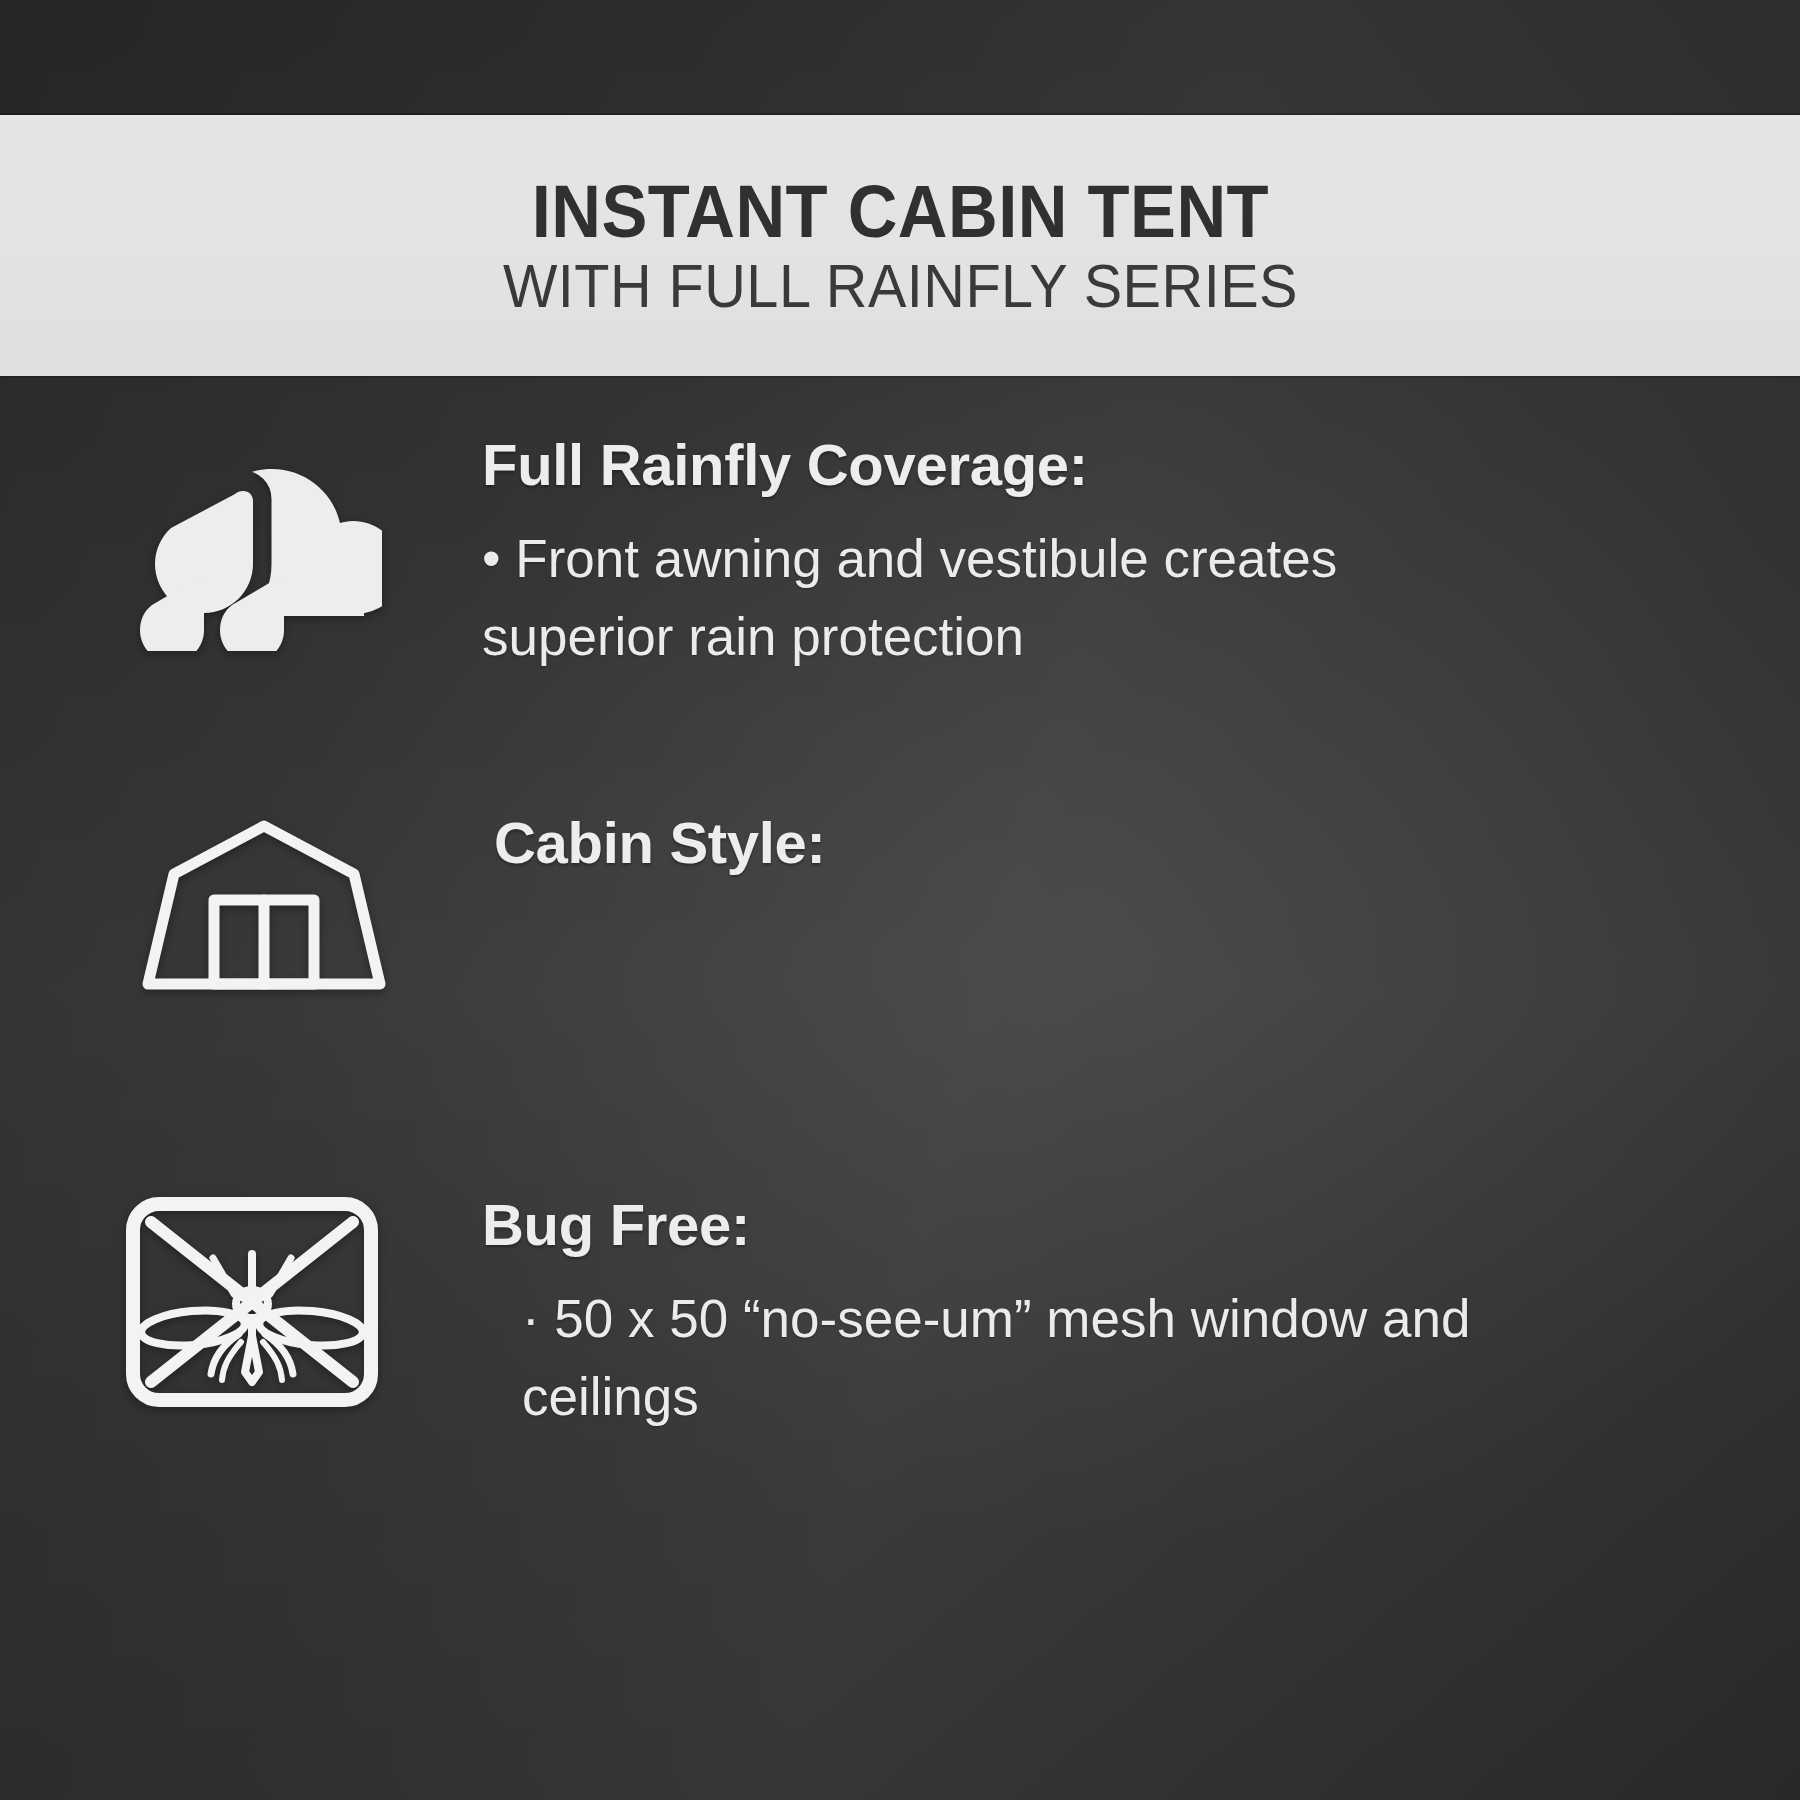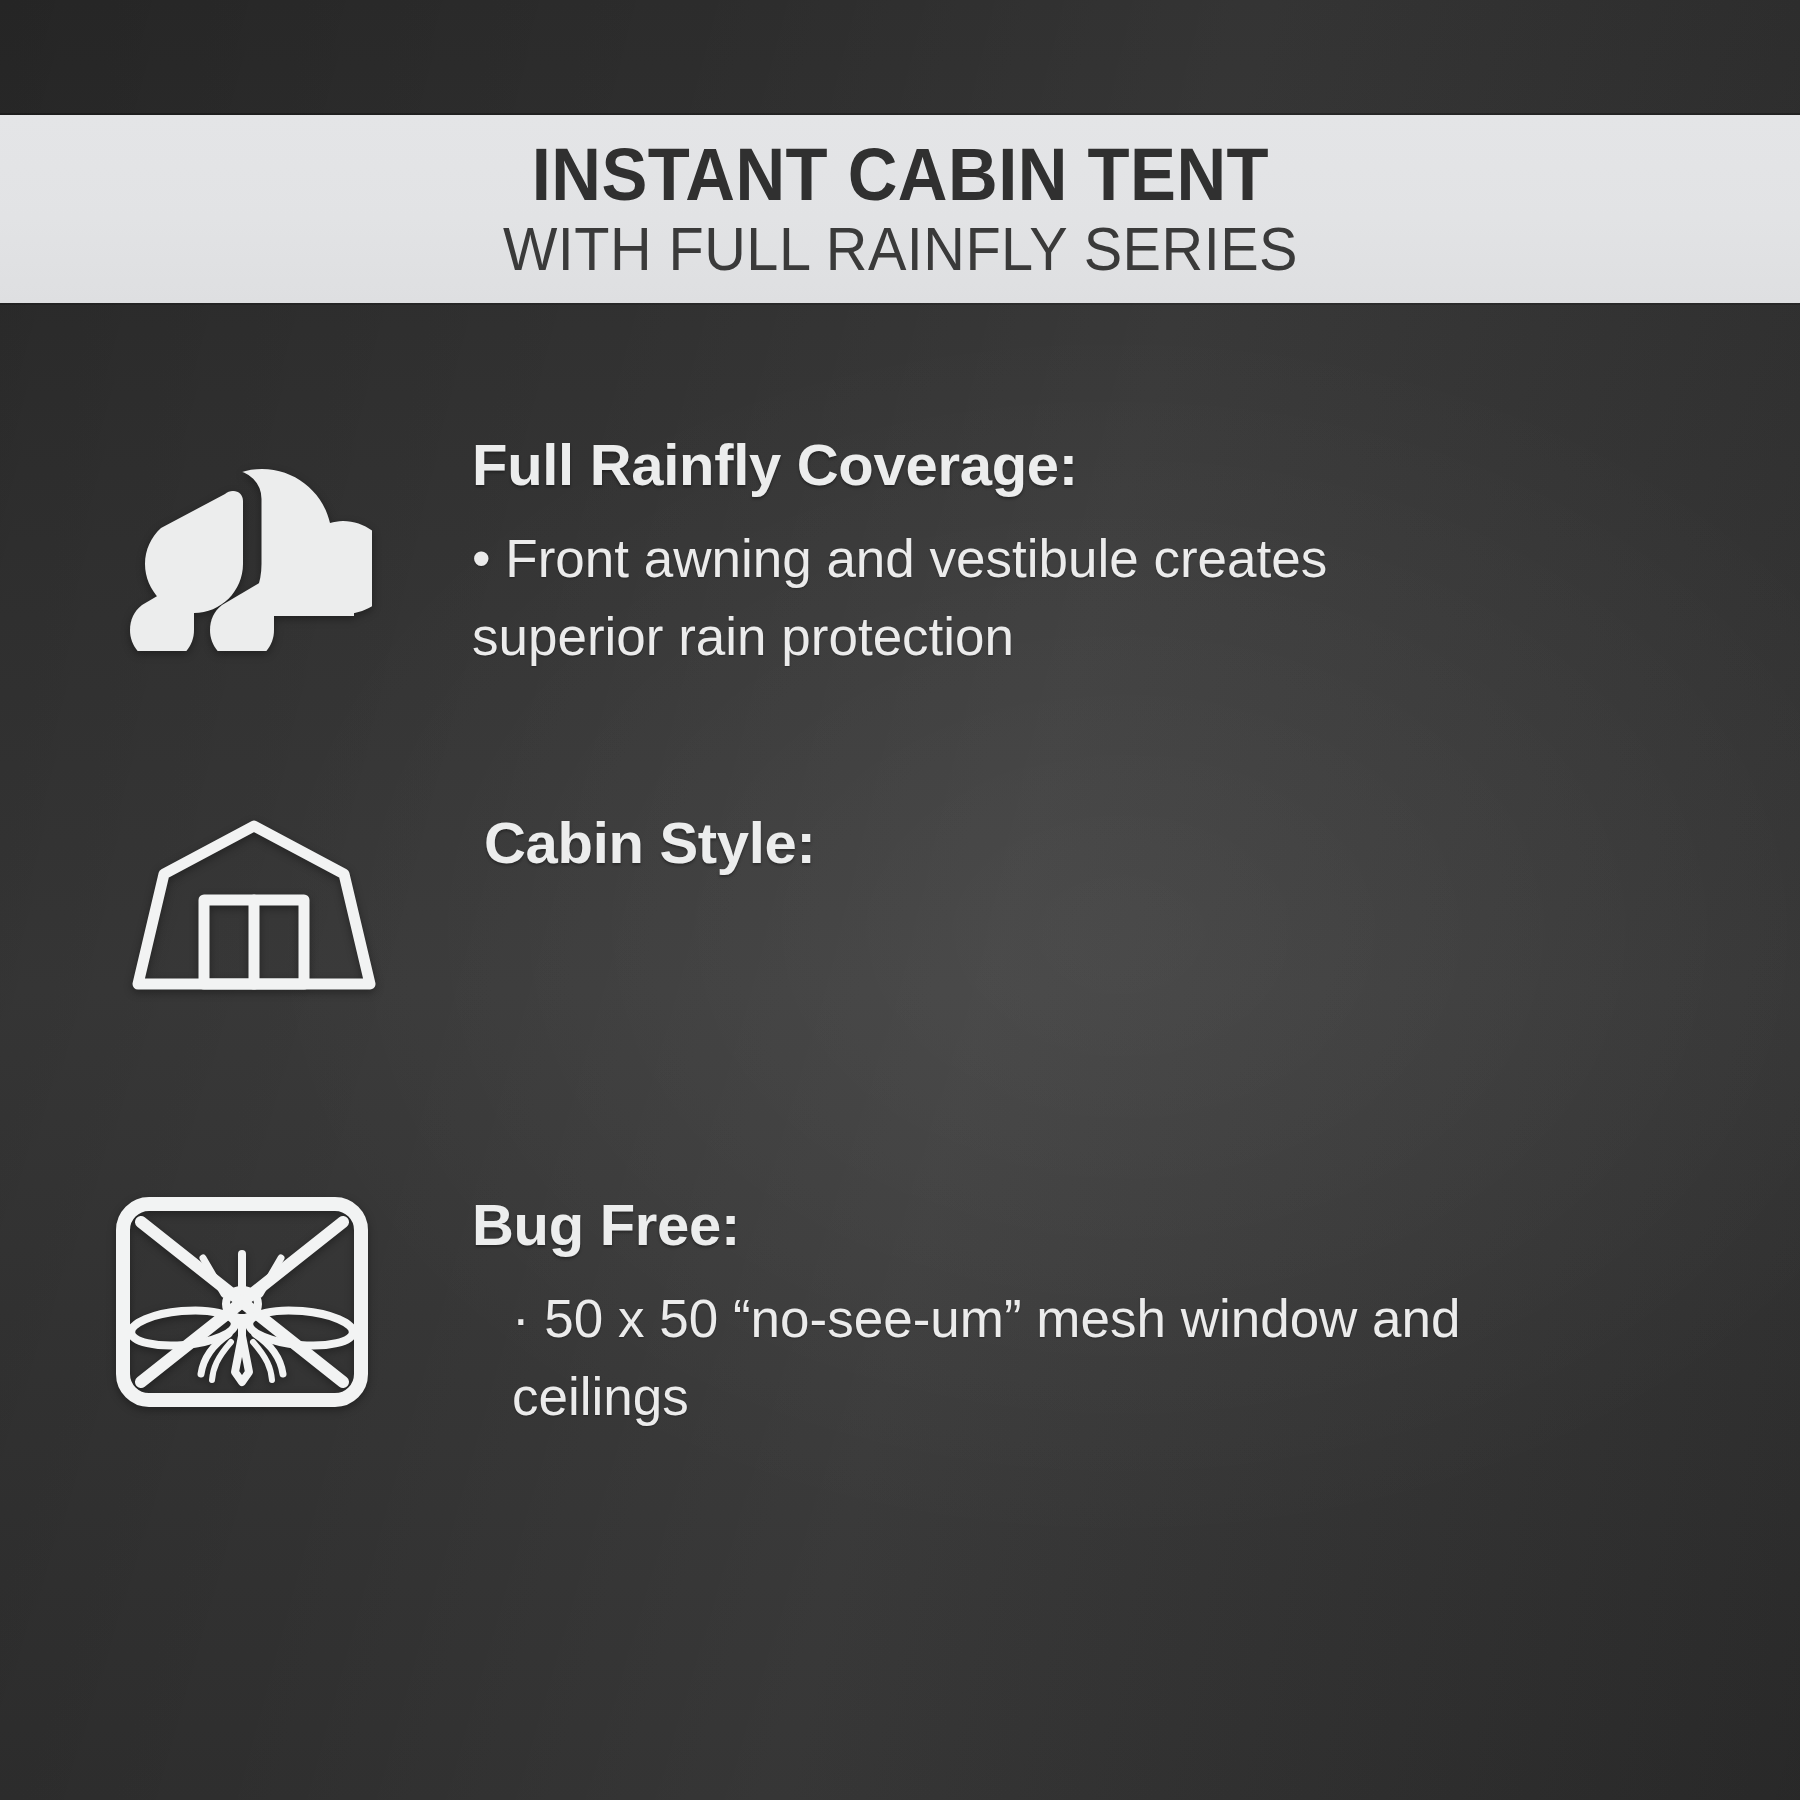--- a/index.html
+++ b/index.html
@@ -33,21 +33,21 @@
       linear-gradient(105deg, rgba(0,0,0,0.16) 0%, rgba(255,255,255,0.0) 30%, rgba(255,255,255,0.04) 55%, rgba(0,0,0,0.12) 100%);
     pointer-events: none;
   }
 
   
   .banner {
     position: absolute;
     left: 0;
     top: 115px;
     width: 1800px;
-    height: 188px;
+    height: 261px;
     background: linear-gradient(180deg, #e4e5e7 0%, #e2e3e5 55%, #dedfe1 100%);
     box-shadow: 0 -2px 0 rgba(0,0,0,0.25), 0 2px 0 rgba(0,0,0,0.18);
     display: flex;
     flex-direction: column;
     align-items: center;
     justify-content: center;
     z-index: 3;
   }
   .banner-title {
     font-size: 74px;
@@ -68,21 +68,21 @@
     line-height: 1.0;
     text-align: center;
     transform: scaleX(0.93);
     margin: 0;
     white-space: nowrap;
   }
 
   
   .features {
     position: absolute;
-    left: 2px;
+    left: 12px;
     top: 376px;
     width: 1656px;
     height: 1424px;
     z-index: 2;
   }
   .feature-row {
     position: absolute;
     left: 0;
     width: 1800px;
     display: flex;

